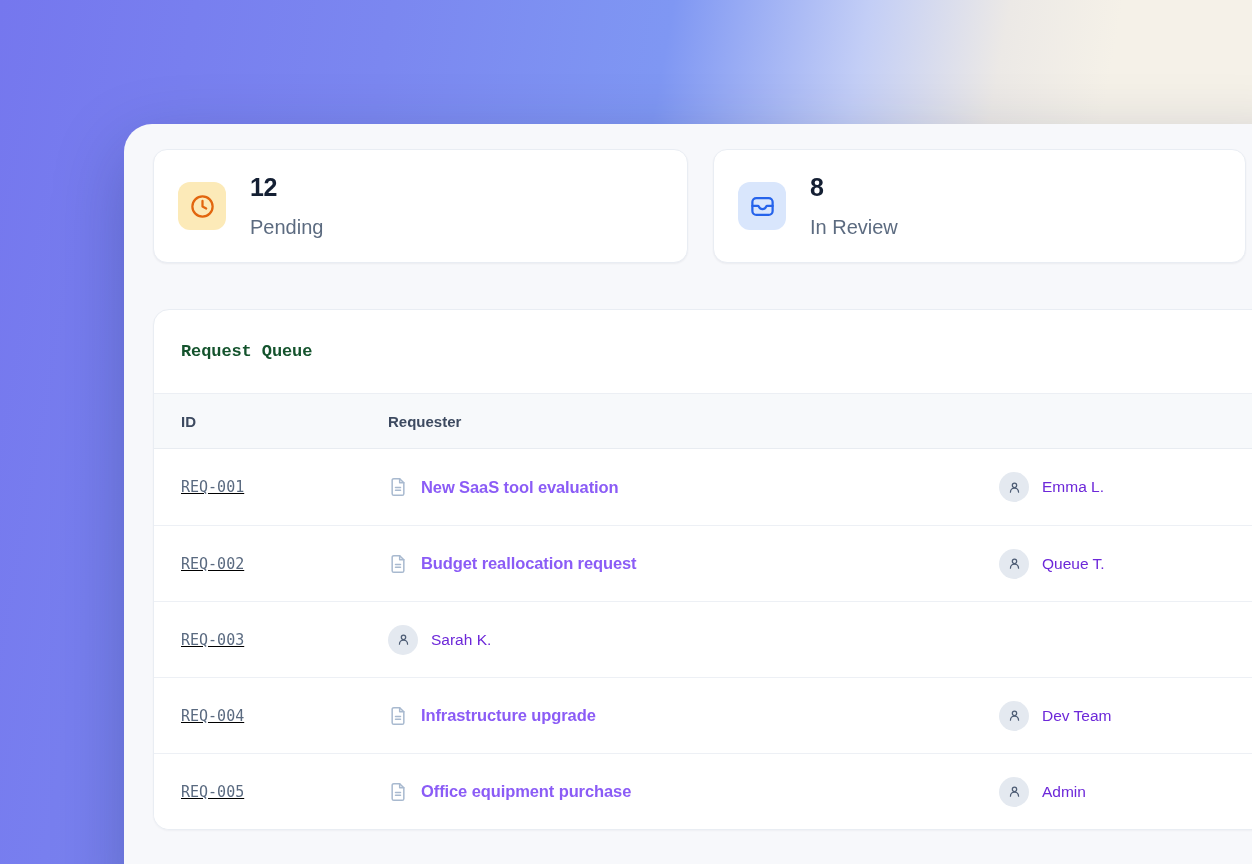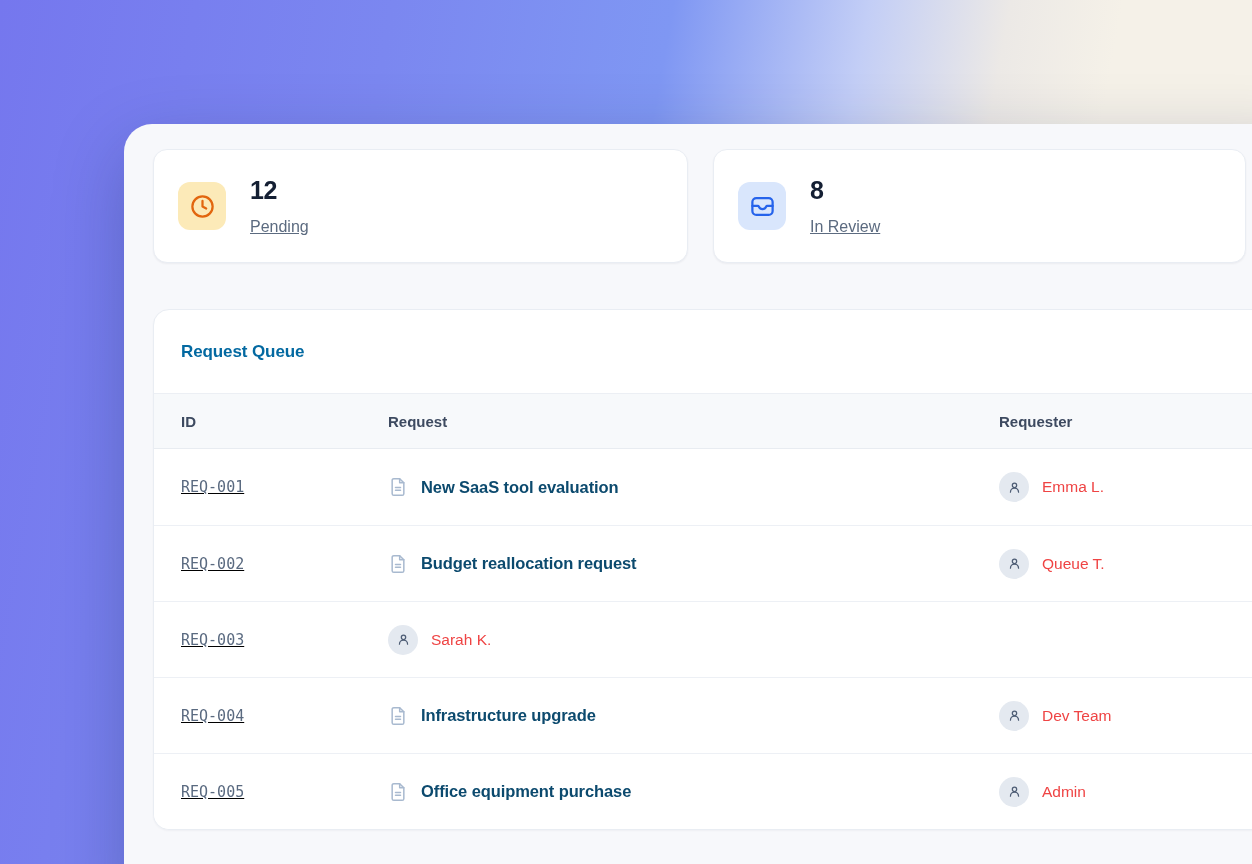--- a/index.html
+++ b/index.html
@@ -31,33 +31,33 @@
     display:flex; align-items:center; padding-left:24px; gap:24px;
   }
   .stat-card.c1 { width:535px; }
   .stat-card.c2 { width:533px; }
   .stat-icon {
     width:48px; height:48px; border-radius:12px;
     display:flex; align-items:center; justify-content:center; flex:0 0 auto;
   }
   .stat-icon svg { width:27px; height:27px; }
   .stat-value { font-size:25px; font-weight:700; color:#141f33; letter-spacing:-.3px; line-height:1.15; }
-  .stat-label { font-size:16px; color:#5c6b80; margin-top:14px;text-decoration:underline; }
+  .stat-label { font-size:20px; color:#5c6b80; margin-top:14px; }
 
   
   .table-card {
     position:absolute; left:29px; top:185px;
     width:1160px;
     background:#ffffff;
     border:1px solid #e9edf3; border-radius:16px;
     box-shadow:0 1px 2px rgba(16,24,40,.04);
     overflow:hidden;
   }
   .table-title-bar { height:83px; display:flex; align-items:center; padding-left:27px; }
-  .table-title { font-size:17px; font-weight:700; color:#0369a1; letter-spacing:-.1px; }
+  .table-title { font-size:17px; font-weight:700; color:#14532d; letter-spacing:-.1px;font-family:Liberation Mono, monospace; }
 
   .table-header {
     height:56px; background:#f7f9fb;
     border-top:1px solid #eceff4; border-bottom:1px solid #e8ecf1;
     display:flex; align-items:center;
     font-size:15px; font-weight:600; color:#3d4a60;
   }
   .col-id   { width:234px; padding-left:27px; }
   .col-request { width:611px; }
   .col-requester { flex:1; }
@@ -65,28 +65,28 @@
   .table-row {
     height:76px; display:flex; align-items:center; background:#fff;
     cursor:pointer;
   }
   .table-row + .table-row { border-top:1px solid #edf0f5; }
   .cell-id { width:234px; padding-left:27px;text-decoration:underline; }
   .id-text { font-family:"DejaVu Sans Mono", monospace; font-size:15px; color:#5a6a80; }
   .cell-request { width:611px; display:flex; align-items:center; gap:13px; }
   .doc-icon { width:20px; height:20px; color:#a8b9cf; flex:0 0 auto; display:flex; }
   .doc-icon svg { width:20px; height:20px; }
-  .request-text { font-size:16.5px; font-weight:700; color:#0c4a6e; letter-spacing:-.1px; }
+  .request-text { font-size:16.5px; font-weight:700; color:#8b5cf6; letter-spacing:-.1px; }
   .cell-requester { flex:1; display:flex; align-items:center; gap:13px; }
   .avatar {
     width:30px; height:30px; border-radius:50%; background:#e4e9f0;
     display:flex; align-items:center; justify-content:center; color:#4e5d75; flex:0 0 auto;
   }
   .avatar svg { width:15px; height:15px; }
-  .requester-name { font-size:15.5px; color:#ef4444; }
+  .requester-name { font-size:15.5px; color:#6d28d9; }
 </style>
 </head>
 <body>
 
 <main class="panel">
 
   <section class="stats-row">
 
     <div class="stat-card c1">
       <div class="stat-icon" style="background-color: rgb(252, 234, 184); color: rgb(226, 102, 14);">
@@ -115,21 +115,20 @@
     </div>
 
   </section>
 
   <section class="table-card">
     <div class="table-title-bar">
       <span class="table-title">Request Queue</span>
     </div>
     <div class="table-header">
       <div class="col-id">ID</div>
-      <div class="col-request">Request</div>
       <div class="col-requester">Requester</div>
     </div>
     <div id="rows">
   <div class="table-row">
     <div class="cell-id">
       <span class="id-text">REQ-001</span>
     </div>
     <div class="cell-request">
       <span class="doc-icon">
         <svg viewBox="0 0 24 24" fill="none" stroke="currentColor" stroke-width="1.8" stroke-linecap="round" stroke-linejoin="round">

